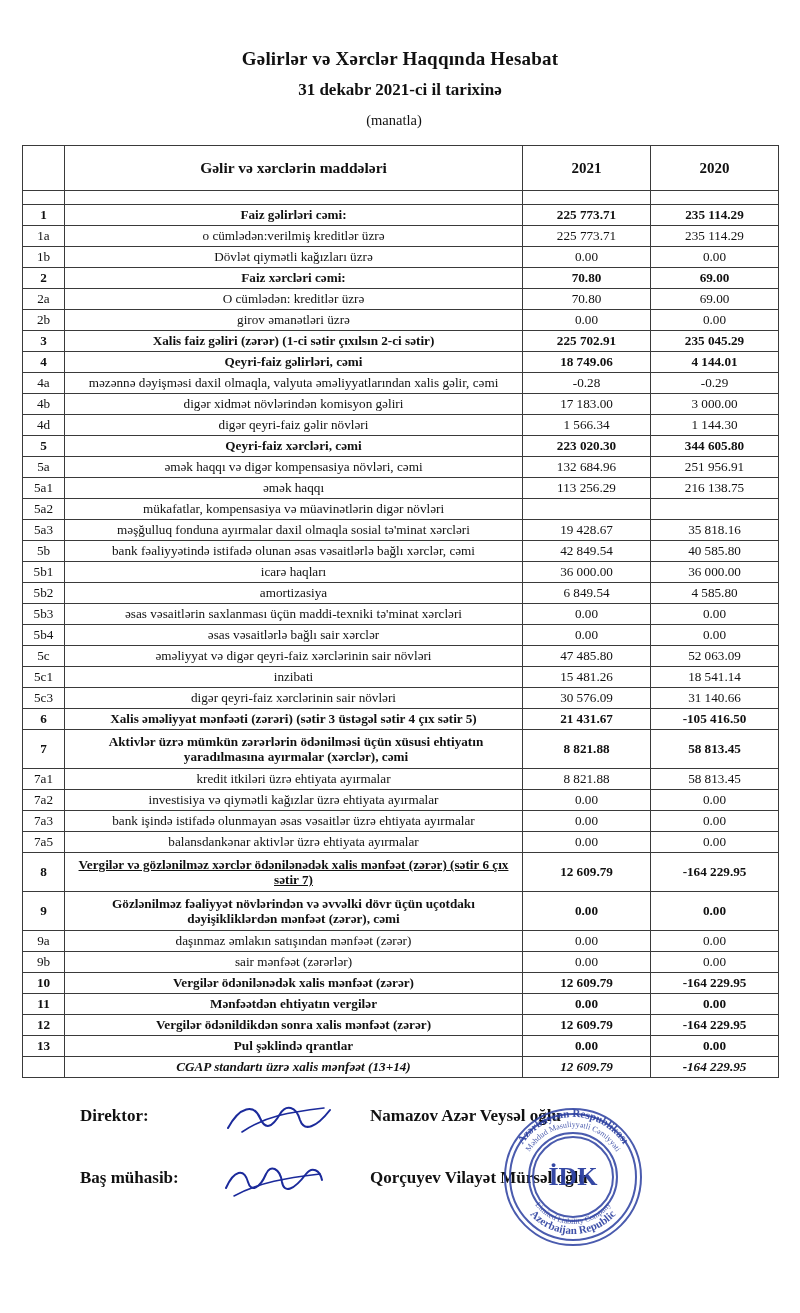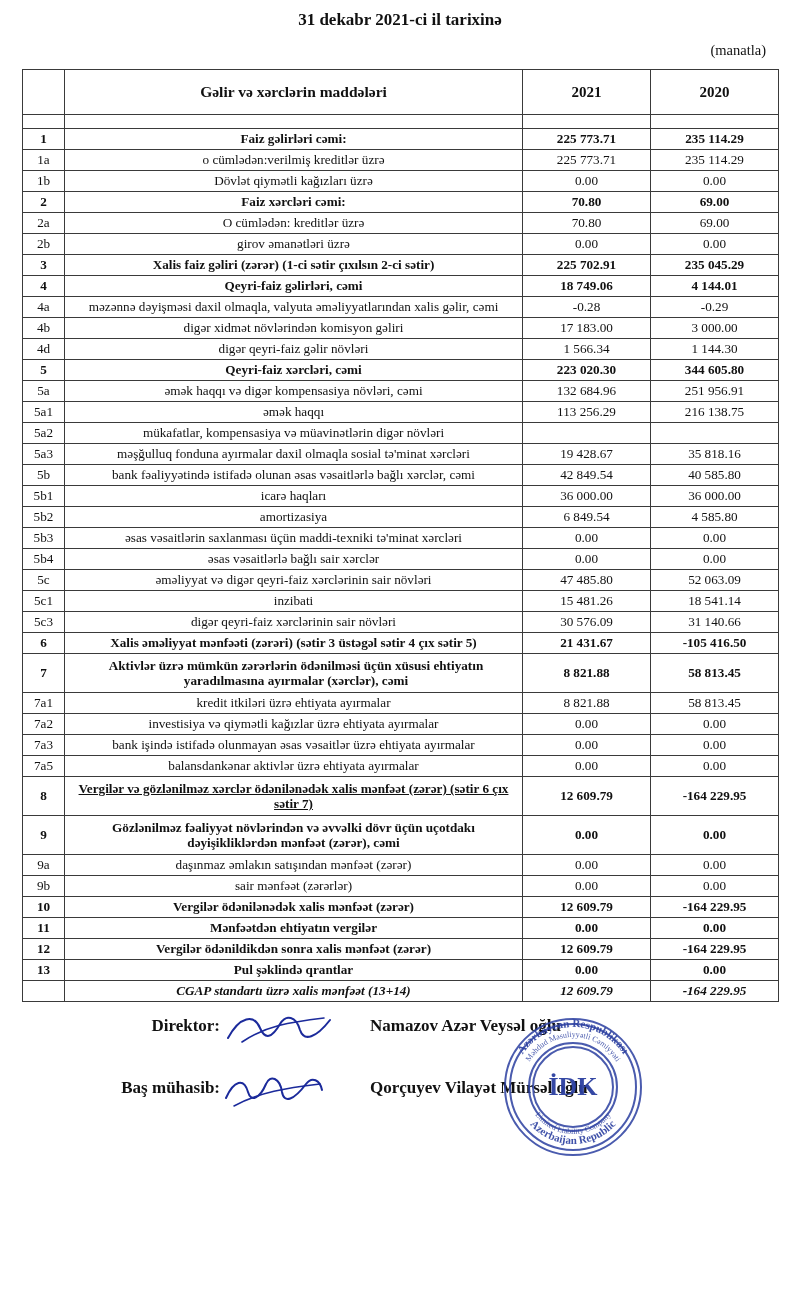--- a/index.html
+++ b/index.html
@@ -29,29 +29,29 @@
     letter-spacing: 0.2px;
     margin-top: 48px;
   }
   .doc-subtitle {
     text-align: center;
     font-weight: bold;
     font-size: 17px;
     margin-top: 10px;
   }
   .currency-note {
-    text-align: right;
+    text-align: center;
     font-size: 14.5px;
     margin-top: 12px;
     padding-right: 12px;
   }
   table.report {
     border-collapse: collapse;
     width: 756px;
-    margin: 10px auto 0 auto;
+    margin: 16px auto 0 auto;
     table-layout: fixed;
   }
   table.report td, table.report th {
     border: 1px solid #3a3a3a;
     font-size: 13.2px;
     padding: 2px 5px;
     vertical-align: middle;
   }
   col.c-code { width: 42px; }
   col.c-desc { width: 458px; }
@@ -89,25 +89,24 @@
   }
   tr.bold td { font-weight: bold; }
   tr.bold td.desc { font-weight: bold; }
   tr.final td {
     font-style: italic;
     font-weight: bold;
   }
   tr.final td.code { font-style: normal; }
 
   .signatures {
-    margin-top: 6px;
+    margin-top: 20px;
     padding-left: 58px;
     position: relative;
     height: 130px;
-    text-align: right;
   }
   .sig-row {
     display: flex;
     align-items: center;
     margin-bottom: 26px;
   }
   .sig-label {
     font-weight: bold;
     font-size: 17px;
     width: 140px;
@@ -129,20 +128,21 @@
     height: 170px;
     pointer-events: none;
   }
   svg { display: block; }
 </style>
 </head>
 <body>
 
 <div class="page">
 
+  <div class="doc-title">Gəlirlər və Xərclər Haqqında Hesabat</div>
   <div class="doc-subtitle">31 dekabr 2021-ci il tarixinə</div>
   <div class="currency-note">(manatla)</div>
 
   <table class="report">
     <colgroup>
       <col class="c-code">
         <col class="c-desc">
         <col class="c-y1">
         <col class="c-y2">
     </colgroup>

